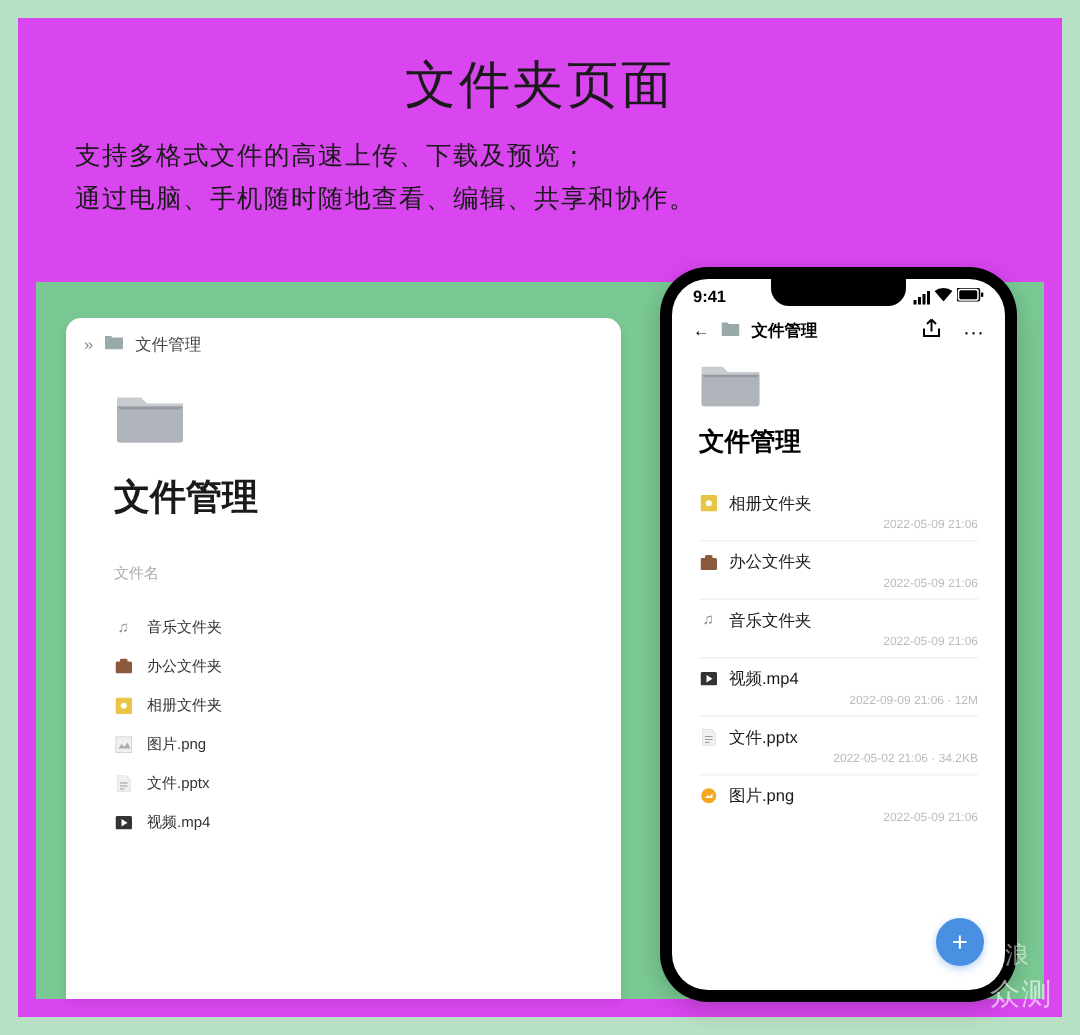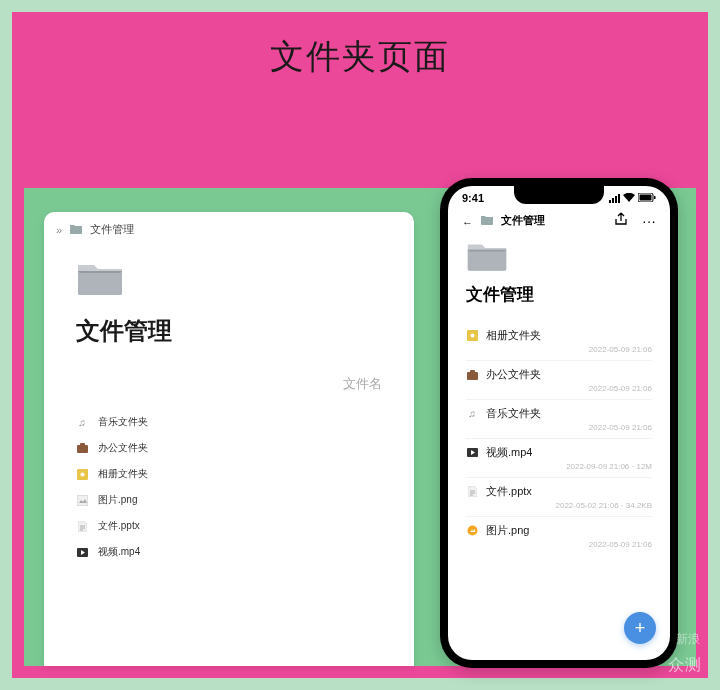--- a/index.html
+++ b/index.html
@@ -1,61 +1,65 @@
 <!DOCTYPE html>
 <html><head>
 <meta charset="utf-8">
 <style>
 *{margin:0;padding:0;box-sizing:border-box;}
 body{font-family:-apple-system,BlinkMacSystemFont,"Helvetica Neue",sans-serif;background:#fff;width:720px;height:690px;overflow:hidden;position:relative;}
-.page{border:12px solid #b8e0c4;width:720px;height:690px;position:relative;background:#ec4899;}
+.page{border:12px solid #b8e0c4;width:720px;height:690px;position:relative;background:#d946ef;}
 .header{padding:22px 38px 12px;}
 .title{font-family:"STKaiti","KaiTi",cursive;font-size:34px;color:#1a1a1a;letter-spacing:2px;margin-bottom:10px;text-align:center;}
 .subtitle{font-family:"STKaiti","KaiTi",cursive;font-size:17px;color:#1a1a1a;line-height:1.7;letter-spacing:1px;}
 .green-area{position:absolute;top:176px;left:12px;right:12px;bottom:12px;background:#7ac993;}
 .desktop{position:absolute;left:20px;top:24px;width:370px;bottom:0;background:#fff;border-radius:10px 10px 0 0;box-shadow:0 2px 8px rgba(0,0,0,0.1);overflow:hidden;}
 .desktop-header{display:flex;align-items:center;padding:10px 12px;gap:8px;font-size:11px;color:#444;}
 .desktop-header .expand{color:#888;}
 .desktop-body{padding:8px 32px;}
 .folder-icon-lg{width:48px;height:36px;margin-top:6px;margin-bottom:18px;}
 .folder-icon-lg svg{width:100%;height:100%;}
 .page-title{font-size:24px;font-weight:700;color:#1a1a1a;margin-bottom:28px;}
-.col-header{font-size:13px;color:#aaa;margin-bottom:10px;padding-bottom:6px;text-align:right;}
+.col-header{font-size:10px;color:#aaa;margin-bottom:10px;padding-bottom:6px;}
 .drow{display:flex;align-items:center;gap:10px;padding:6px 0;font-size:10px;color:#333;}
 .drow .ico{width:12px;height:12px;display:flex;align-items:center;justify-content:center;font-size:10px;}
 .phone{position:absolute;right:18px;top:-10px;width:238px;height:490px;background:#000;border-radius:32px;padding:8px;box-shadow:0 4px 16px rgba(0,0,0,0.2);}
 .phone-screen{background:#fff;width:100%;height:100%;border-radius:24px;overflow:hidden;position:relative;}
 .notch{position:absolute;top:0;left:50%;transform:translateX(-50%);width:90px;height:18px;background:#000;border-radius:0 0 12px 12px;z-index:5;}
 .status-bar{display:flex;justify-content:space-between;align-items:center;padding:6px 14px 2px;font-size:11px;font-weight:600;}
 .status-right{display:flex;gap:3px;align-items:center;}
 .nav-bar{display:flex;align-items:center;justify-content:space-between;padding:6px 14px 8px;}
 .nav-left{display:flex;align-items:center;gap:8px;font-size:11px;font-weight:600;}
 .nav-right{display:flex;align-items:center;gap:14px;font-size:14px;}
 .phone-body{padding:4px 18px;}
 .phone-folder-icon{width:42px;height:32px;margin-bottom:10px;}
 .phone-title{font-size:17px;font-weight:700;margin-bottom:16px;}
 .prow{display:flex;flex-direction:column;padding:6px 0;border-bottom:1px solid #f2f2f2;}
 .prow:last-child{border-bottom:none;}
 .prow-top{display:flex;align-items:center;gap:8px;}
 .prow .pico{width:12px;height:12px;display:flex;align-items:center;justify-content:center;font-size:10px;}
 .prow .pname{font-size:11px;color:#1a1a1a;font-weight:500;}
 .prow .pmeta{font-size:8px;color:#bbb;margin-left:20px;margin-top:2px;text-align:right;}
 .fab{position:absolute;bottom:16px;right:14px;width:32px;height:32px;border-radius:50%;background:#4a90e2;display:flex;align-items:center;justify-content:center;color:#fff;font-size:18px;box-shadow:0 2px 6px rgba(74,144,226,0.4);}
-.watermark{position:absolute;bottom:2px;right:6px;font-size:16px;color:rgba(255,255,255,0.6);font-weight:300;letter-spacing:1px;pointer-events:none;}
-.watermark-sub{position:absolute;bottom:30px;right:8px;font-size:12px;color:rgba(255,255,255,0.5);}
+.watermark{position:absolute;bottom:2px;right:6px;font-size:20px;color:rgba(255,255,255,0.6);font-weight:300;letter-spacing:1px;pointer-events:none;}
+.watermark-sub{position:absolute;bottom:30px;right:22px;font-size:16px;color:rgba(255,255,255,0.5);}
 svg.folder-svg{display:block;}
 .signal-bars{display:inline-flex;gap:1px;align-items:flex-end;}
 .signal-bars span{width:2px;background:#000;}
 </style>
 </head>
 <body>
 
 <div class="page">
   <div class="header">
     <div class="title">文件夹页面</div>
+    <div class="subtitle">
+      <div>支持多格式文件的高速上传、下载及预览；</div>
+      <div>通过电脑、手机随时随地查看、编辑、共享和协作。</div>
+    </div>
   </div>
 
   <div class="green-area">
 
     <div class="desktop">
       <div class="desktop-header">
         <span class="expand">»</span>
         <span>
           <svg width="12" height="10" viewBox="0 0 12 10">
               <path d="M0 1h4l1 1h7v7a1 1 0 0 1-1 1H1a1 1 0 0 1-1-1z" fill="#9aa"></path>

